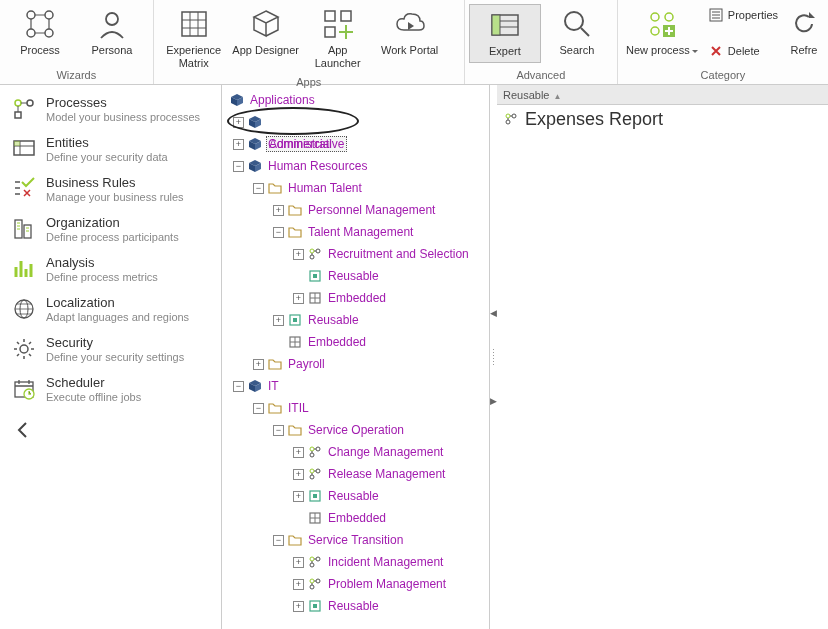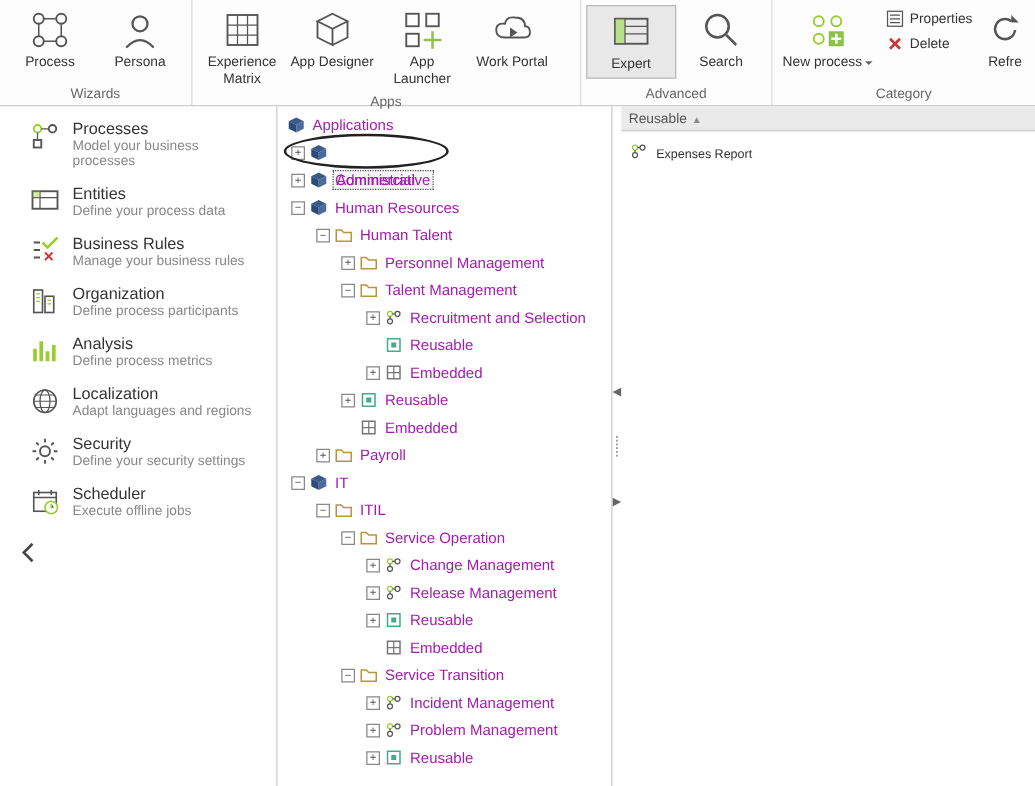--- a/index.html
+++ b/index.html
@@ -7,50 +7,50 @@
 
 
 .ribbon { height: 85px; border-bottom: 1px solid #ccc; display: flex; background: #fdfdfd; }
 .ribbon-group { border-right: 1px solid #ddd; display: flex; flex-direction: column; }
 .ribbon-group-body { flex: 1; display: flex; align-items: flex-start; padding: 4px 4px 0 4px; }
 .ribbon-group-label { text-align: center; font-size: 11px; color: #666; padding: 2px 0 3px 0; }
 .ribbon-btn { display: flex; flex-direction: column; align-items: center; justify-content: flex-start; width: 72px; padding: 4px 2px; cursor: default; }
 .ribbon-btn.active { background: #e8e8e8; border: 1px solid #bbb; }
 .ribbon-btn .icon-lg { width: 32px; height: 32px; margin-bottom: 4px; display:flex; align-items:center; justify-content:center; }
 .ribbon-btn .label { font-size: 11px; text-align: center; line-height: 13px; }
-.ribbon-small-col { display: flex; flex-direction: column; justify-content: flex-end; gap: 2px; padding: 2px 4px; }
+.ribbon-small-col { display: flex; flex-direction: column; justify-content: flex-end; gap: 18px; padding: 2px 4px; }
 .ribbon-small-btn { display: flex; align-items: center; gap: 4px; font-size: 11px; padding: 1px 2px; cursor: default; }
 .ribbon-small-btn .icon-sm { width: 16px; height: 16px; display:flex; align-items:center; justify-content:center; }
 .dropdown-caret::after { content:""; display:inline-block; border-top:3px solid #666; border-left:3px solid transparent; border-right:3px solid transparent; margin-left:2px; vertical-align:middle;}
 
 
 .main { display: flex; height: calc(629px - 85px); }
 .sidebar { width: 222px; border-right: 1px solid #ccc; padding: 6px 0; overflow: hidden; }
-.sidebar-item { display: flex; align-items: flex-start; gap: 10px; padding: 4px 10px 8px 24px; cursor: default; }
+.sidebar-item { display: flex; align-items: flex-start; gap: 10px; padding: 4px 10px 8px 12px; cursor: default; }
 .sidebar-item .sb-icon { width: 24px; height: 24px; flex-shrink: 0; display:flex; align-items:center; justify-content:center; margin-top:2px; }
 .sidebar-item .sb-text .title { font-size: 13px; color: #333; }
 .sidebar-item .sb-text .subtitle { font-size: 11px; color: #888; margin-top: 1px; }
 .sidebar-back { padding: 10px 14px; font-size: 20px; color: #444; cursor: default; }
 
 .center { flex: 1; display: flex; }
 .tree-pane { width: 268px; border-right: 1px solid #ccc; overflow: hidden; padding: 4px 0; }
 .tree-row { display: flex; align-items: center; height: 22px; gap: 3px; }
 .tree-toggle { width: 11px; height: 11px; border: 1px solid #888; display:flex; align-items:center; justify-content:center; font-size:9px; line-height:9px; color:#555; background:#fff; cursor:default; flex-shrink:0; }
 .tree-toggle.empty { border:0; background:transparent; }
 .tree-icon { width: 16px; height: 16px; display:flex; align-items:center; justify-content:center; flex-shrink:0; }
 .tree-label { font-size: 12px; color: #a21caf; padding: 0 2px; }
 .tree-label.selected { border: 1px dotted #555; background:#f5f5f5;margin-top:44px; }
 .indent { display:inline-block; flex-shrink:0; }
 .highlight-oval { position: absolute; border: 2px solid #222; border-radius: 50%; pointer-events:none; }
 
 .right-pane { flex: 1; display:flex; flex-direction:column; }
 .right-header { height: 20px; background: #eaeaea; border-bottom: 1px solid #ccc; display:flex; align-items:center; padding: 0 6px; font-size:11px; color:#555; justify-content:space-between; }
 .right-header .sort::after { content:"▲"; font-size:8px; color:#888; margin-left:4px; }
 .right-body { padding: 4px 6px; }
-.right-item { display:flex; align-items:flex-end; gap:6px; font-size:10px; height:20px; }
+.right-item { display:flex; align-items:center; gap:6px; font-size:18px; height:20px; }
 .splitter-v { width:7px; display:flex; flex-direction:column; align-items:center; justify-content:center; gap:30px; }
 .splitter-v .arrow { font-size:9px; color:#666; cursor:default; }
 .splitter-v .grip { width:3px; height:18px; background-image: radial-gradient(#999 1px, transparent 1px); background-size: 3px 3px; }
 
 
 svg { display:block; }
 </style>
 </head>
 <body>
 
@@ -218,21 +218,21 @@
     <div class="sidebar-item">
       <span class="sb-icon">
           <svg width="24" height="24" viewBox="0 0 24 24">
             <rect x="2" y="4" width="20" height="14" fill="none" stroke="#555" stroke-width="1.5"></rect>
             <path d="M2 9 H22 M8 4 V18" stroke="#555"></path>
             <rect x="2" y="4" width="6" height="5" fill="#9acd32" opacity="0.4"></rect>
           </svg>
         </span>
       <span class="sb-text">
           <div class="title">Entities</div>
-          <div class="subtitle">Define your process data</div>
+          <div class="subtitle">Define your security data</div>
         </span>
     </div>
     <div class="sidebar-item">
       <span class="sb-icon">
           <svg width="24" height="24" viewBox="0 0 24 24">
             <path d="M3 5 L8 5 M3 11 L8 11 M3 17 L8 17" stroke="#555" stroke-width="1.5"></path>
             <path d="M10 5 L14 9 L22 1" stroke="#9acd32" stroke-width="2" fill="none"></path>
             <path d="M12 13 L18 19 M18 13 L12 19" stroke="#c33" stroke-width="1.5"></path>
           </svg>
         </span>

